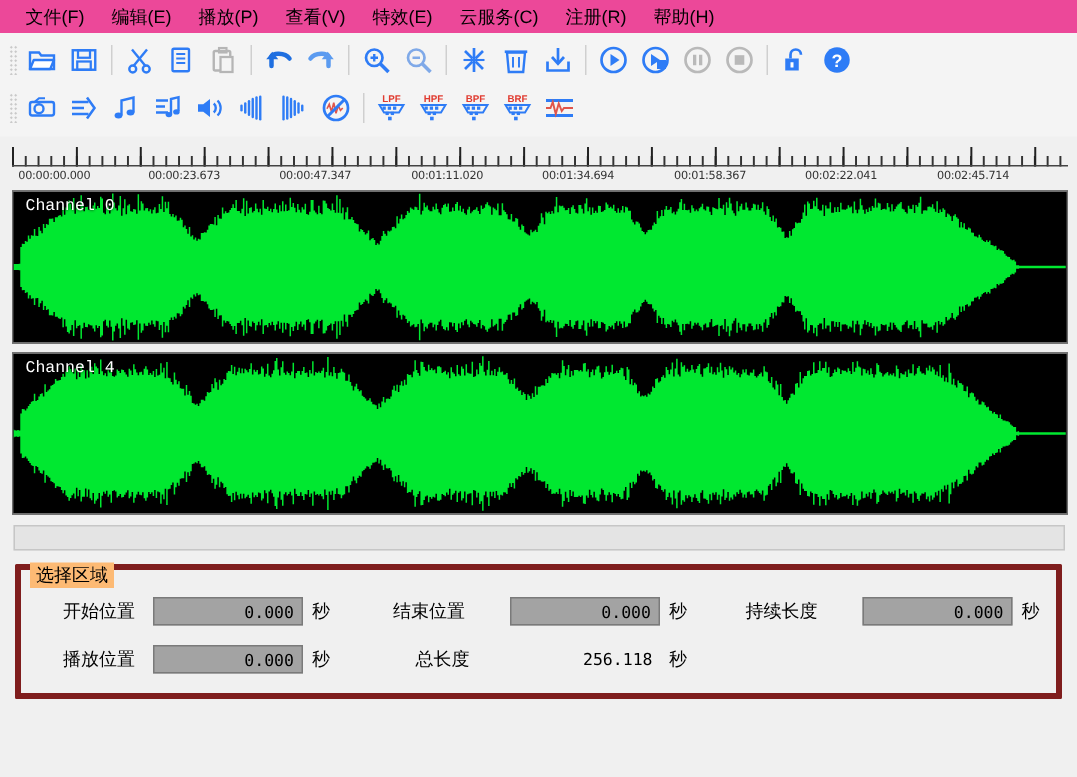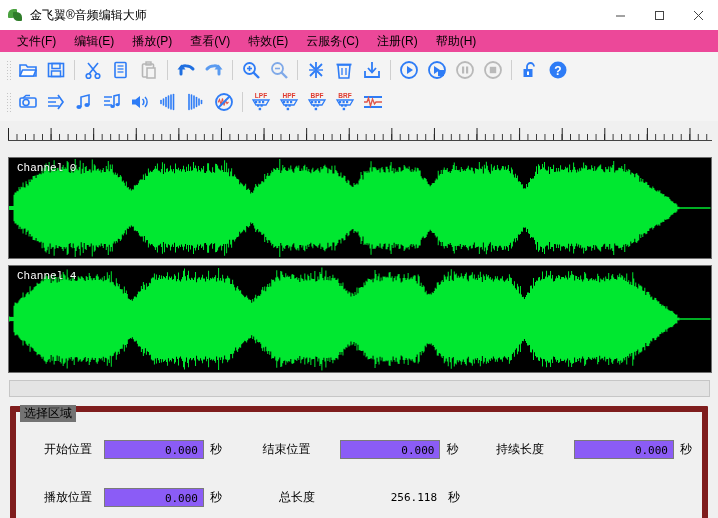--- a/index.html
+++ b/index.html
@@ -54,64 +54,39 @@
   .wavepanel{background:#000;border:1px solid #6e6e6e;position:relative;overflow:hidden;}
   .wavepanel + .wavepanel{margin-top:6px;}
   .chlabel{position:absolute;left:8px;top:4px;color:#fff;font-size:11px;z-index:3;text-shadow:0 0 2px #000;font-family:Liberation Mono, monospace;}
   .wavesvg{display:block;width:100%;height:100%;}
 
   
   .hscroll{height:15px;margin:7px 8px 0 9px;background:#e4e4e4;border:1px solid #c6c6c6;flex:0 0 auto;}
 
   
   .groupwrap{margin:9px 10px 0 10px;position:relative;flex:0 0 auto;}
-  .groupbox{border:6px solid #7f1d1d;border-radius:1px;padding:24px 10px 10px 10px;background:#f0f0f0;}
-  .grouplabel{position:absolute;left:10px;top:-1px;background:#737373;padding:0 4px;font-size:12px;color:#000;}
+  .groupbox{border:4px solid #7f1d1d;border-radius:1px;padding:14px 10px 10px 10px;background:#f0f0f0;}
+  .grouplabel{position:absolute;left:10px;top:-1px;background:#fdba74;padding:0 4px;font-size:12px;color:#000;}
   .frow{display:flex;align-items:center;height:26px;}
-  .frow + .frow{margin-top:22px;}
+  .frow + .frow{margin-top:6px;}
   .fcell{display:flex;align-items:center;}
   .flabel{font-size:12px;color:#000;white-space:nowrap;}
-  .finput{width:100px;height:19px;border:1px solid #7a7a7a;background:#8b5cf6;
+  .finput{width:100px;height:19px;border:1px solid #7a7a7a;background:#a3a3a3;
     text-align:right;font-family:"DejaVu Sans Mono","Liberation Mono",monospace;font-size:11px;
     color:#000;padding:0 5px 0 2px;line-height:19px;box-sizing:border-box;}
   .fstatic{width:100px;height:19px;text-align:right;font-family:"DejaVu Sans Mono","Liberation Mono",monospace;
     font-size:11px;color:#000;padding:0 5px 0 2px;line-height:19px;box-sizing:border-box;}
   .funit{font-size:12px;margin-left:6px;}
   .statusbar{flex:1 1 auto;background:#f0f0f0;}
 </style>
 </head>
 <body>
 
 <div class="app">
 
-  <div class="titlebar">
-    <div class="title-icon">
-      <div class="leaf"></div>
-        <div class="leaf2"></div>
-    </div>
-    <div class="title-text">金飞翼®音频编辑大师</div>
-    <div class="winbtns">
-      <div class="winbtn">
-        <svg width="11" height="11" viewBox="0 0 11 11">
-            <line x1="1" y1="6" x2="10" y2="6" stroke="#444" stroke-width="1"></line>
-          </svg>
-      </div>
-      <div class="winbtn">
-        <svg width="11" height="11" viewBox="0 0 11 11">
-            <rect x="1.5" y="1.5" width="8" height="8" fill="none" stroke="#444" stroke-width="1"></rect>
-          </svg>
-      </div>
-      <div class="winbtn">
-        <svg width="11" height="11" viewBox="0 0 11 11">
-            <line x1="1" y1="1" x2="10" y2="10" stroke="#444" stroke-width="1"></line>
-            <line x1="10" y1="1" x2="1" y2="10" stroke="#444" stroke-width="1"></line>
-          </svg>
-      </div>
-    </div>
-  </div>
 
   <div class="menubar">
     <div class="menuitem">文件(F)</div>
     <div class="menuitem">编辑(E)</div>
     <div class="menuitem">播放(P)</div>
     <div class="menuitem">查看(V)</div>
     <div class="menuitem">特效(E)</div>
     <div class="menuitem">云服务(C)</div>
     <div class="menuitem">注册(R)</div>
     <div class="menuitem">帮助(H)</div>
@@ -388,20 +363,30 @@
             <path d="M2 10h3l1.5-4 2 8 2-7 2 5 1.5-2H20" fill="none" stroke="#e0554a" stroke-width="1.3"></path>
           </svg>
       </div>
     </div>
   </div>
 
   <div class="rulerwrap">
     <div class="ruler-ticks"></div>
     <div class="ruler-ticks-major"></div>
     <div class="ruler-base"></div>
+    <div class="ruler-labels">
+      <span class="rlab" style="left:0.6%">00:00:00.000</span>
+      <span class="rlab" style="left:12.9%">00:00:23.673</span>
+      <span class="rlab" style="left:25.3%">00:00:47.347</span>
+      <span class="rlab" style="left:37.8%">00:01:11.020</span>
+      <span class="rlab" style="left:50.2%">00:01:34.694</span>
+      <span class="rlab" style="left:62.7%">00:01:58.367</span>
+      <span class="rlab" style="left:75.1%">00:02:22.041</span>
+      <span class="rlab" style="left:87.6%">00:02:45.714</span>
+    </div>
   </div>
 
   <div class="waves">
     <div class="wavepanel" style="height:100px">
       <div class="chlabel">Channel 0</div>
       <svg class="wavesvg" viewBox="0 0 700 100" preserveAspectRatio="none">
         <rect x="0" y="0" width="700" height="100" fill="#000"></rect>
         <g id="w0">
             <path d="M0 48.0V52.0M1 48.0V52.0M2 48.0V52.0M3 48.0V52.0M4 47.9V52.1M5 36.7V63.3M6 34.5V65.5M7 34.6V65.4M8 32.7V67.3M9 33.2V66.8M10 29.0V71.0M11 31.2V68.8M12 28.8V71.2M13 29.2V70.8M14 24.6V75.4M15 29.2V70.8M16 29.4V70.6M17 23.3V76.7M18 25.9V74.1M19 27.5V72.5M20 21.4V78.6M21 24.0V76.0M22 21.3V78.7M23 21.8V78.2M24 17.9V82.1M25 17.9V82.1M26 17.6V82.4M27 20.0V80.0M28 16.8V83.2M29 16.9V83.1M30 15.8V84.2M31 15.4V84.6M32 16.3V83.7M33 9.8V90.2M34 15.2V84.8M35 10.3V89.7M36 6.7V93.3M37 5.6V94.4M38 7.8V92.2M39 11.3V88.7M40 4.0V96.0M41 14.5V85.5M42 9.1V90.9M43 10.6V89.4M44 11.1V88.9M45 2.2V97.8M46 9.2V90.8M47 12.8V87.2M48 10.0V90.0M49 9.8V90.2M50 11.9V88.1M51 11.2V88.8M52 11.0V89.0M53 9.0V91.0M54 7.0V93.0M55 11.1V88.9M56 9.3V90.7M57 10.7V89.3M58 3.1V96.9M59 4.3V95.7M60 13.9V86.1M61 14.9V85.1M62 10.9V89.1M63 9.7V90.3M64 14.4V85.6M65 10.1V89.9M66 1.0V99.0M67 7.0V93.0M68 10.8V89.2M69 12.3V87.7M70 9.0V91.0M71 2.6V97.4M72 15.8V84.2M73 10.8V89.2M74 4.9V95.1M75 14.9V85.1M76 9.0V91.0M77 8.1V91.9M78 12.9V87.1M79 13.1V86.9M80 11.3V88.7M81 11.6V88.4M82 14.5V85.5M83 1.5V98.5M84 12.4V87.6M85 6.2V93.8M86 7.6V92.4M87 12.4V87.6M88 10.9V89.1M89 10.6V89.4M90 12.8V87.2M91 11.5V88.5M92 14.4V85.6M93 11.9V88.1M94 10.1V89.9M95 14.1V85.9M96 13.9V86.1M97 8.0V92.0M98 11.3V88.7M99 2.9V97.1M100 13.3V86.7M101 6.5V93.5M102 10.9V89.1M103 6.5V93.5M104 14.6V85.4M105 16.4V83.6M106 14.6V85.4M107 16.9V83.1M108 15.6V84.4M109 19.2V80.8M110 19.0V81.0M111 17.1V82.9M112 18.5V81.5M113 23.5V76.5M114 22.4V77.6M115 24.7V75.3M116 27.8V72.2M117 23.4V76.6M118 29.6V70.4M119 28.9V71.1M120 31.6V68.4M121 30.4V69.6M122 32.5V67.5M123 31.2V68.8M124 31.6V68.4M125 27.3V72.7M126 27.4V72.6M127 26.8V73.2M128 27.0V73.0M129 25.2V74.8M130 22.4V77.6M131 21.4V78.6M132 21.4V78.6M133 21.6V78.4M134 16.6V83.4M135 22.1V77.9M136 15.4V84.6M137 17.7V82.3M138 17.9V82.1M139 10.4V89.6M140 14.4V85.6M141 12.8V87.2M142 14.0V86.0M143 13.6V86.4M144 12.0V88.0M145 10.7V89.3M146 8.1V91.9M147 10.7V89.3M148 5.4V94.6M149 12.6V87.4M150 12.7V87.3M151 14.2V85.8M152 11.1V88.9M153 4.2V95.8M154 16.0V84.0M155 5.8V94.2M156 14.3V85.7M157 10.7V89.3M158 10.2V89.8M159 13.7V86.3M160 12.7V87.3M161 7.6V92.4M162 11.2V88.8M163 13.5V86.5M164 11.1V88.9M165 15.2V84.8M166 5.4V94.6M167 11.0V89.0M168 11.4V88.6M169 9.8V90.2M170 12.6V87.4M171 11.1V88.9M172 13.5V86.5M173 11.3V88.7M174 7.7V92.3M175 11.6V88.4M176 13.9V86.1M177 8.8V91.2M178 12.9V87.1M179 6.2V93.8M180 12.9V87.1M181 8.4V91.6M182 12.7V87.3M183 12.2V87.8M184 3.9V96.1M185 10.0V90.0M186 7.4V92.6M187 10.5V89.5M188 13.5V86.5M189 8.0V92.0M190 11.9V88.1M191 13.6V86.4M192 10.1V89.9M193 11.6V88.4M194 7.9V92.1M195 14.7V85.3M196 15.1V84.9M197 13.2V86.8M198 5.3V94.7M199 5.3V94.7M200 12.4V87.6M201 13.7V86.3M202 14.8V85.2M203 9.2V90.8M204 14.0V86.0M205 14.8V85.2M206 5.7V94.3M207 5.9V94.1M208 7.6V92.4M209 10.6V89.4M210 11.4V88.6M211 12.4V87.6M212 7.6V92.4M213 12.0V88.0M214 13.9V86.1M215 2.2V97.8M216 13.9V86.1M217 4.7V95.3M218 14.2V85.8M219 10.4V89.6M220 18.3V81.7M221 13.5V86.5M222 10.2V89.8M223 18.2V81.8M224 18.2V81.8M225 16.6V83.4M226 18.7V81.3M227 20.6V79.4M228 21.1V78.9M229 21.5V78.5M230 26.3V73.7M231 24.6V75.4M232 25.4V74.6M233 26.6V73.4M234 28.3V71.7M235 27.5V72.5M236 25.7V74.3M237 32.1V67.9M238 31.2V68.8M239 30.6V69.4M240 32.0V68.0M241 35.4V64.6M242 34.1V65.9M243 35.0V65.0M244 32.5V67.5M245 29.4V70.6M246 26.0V74.0M247 27.8V72.2M248 29.1V70.9M249 25.8V74.2M250 26.4V73.6M251 25.7V74.3M252 23.3V76.7M253 23.2V76.8M254 24.2V75.8M255 16.1V83.9M256 21.0V79.0M257 17.8V82.2M258 15.0V85.0M259 18.1V81.9M260 17.5V82.5M261 15.3V84.7M262 12.6V87.4M263 13.9V86.1M264 10.3V89.7M265 11.1V88.9M266 11.9V88.1M267 9.8V90.2M268 10.1V89.9M269 12.0V88.0M270 1.1V98.9M271 15.0V85.0M272 12.5V87.5M273 7.1V92.9M274 10.2V89.8M275 9.0V91.0M276 11.9V88.1M277 12.9V87.1M278 12.8V87.2M279 9.8V90.2M280 11.6V88.4M281 7.6V92.4M282 11.3V88.7M283 13.6V86.4M284 14.8V85.2M285 10.5V89.5M286 8.7V91.3M287 7.8V92.2M288 9.8V90.2M289 7.6V92.4M290 13.1V86.9M291 13.0V87.0M292 10.4V89.6M293 12.6V87.4M294 8.0V92.0M295 6.7V93.3M296 12.3V87.7M297 9.1V90.9M298 13.2V86.8M299 11.1V88.9M300 14.1V85.9M301 15.2V84.8M302 11.6V88.4M303 9.8V90.2M304 14.1V85.9M305 13.0V87.0M306 12.0V88.0M307 11.6V88.4M308 10.2V89.8M309 12.7V87.3M310 14.6V85.4M311 9.0V91.0M312 11.3V88.7M313 10.5V89.5M314 8.1V91.9M315 6.8V93.2M316 8.8V91.2M317 9.7V90.3M318 15.2V84.8M319 10.4V89.6M320 11.2V88.8M321 12.1V87.9M322 7.7V92.3M323 15.5V84.5M324 15.5V84.5M325 7.5V92.5M326 12.1V87.9M327 13.3V86.7M328 14.9V85.1M329 18.2V81.8M330 18.3V81.7M331 14.6V85.4M332 19.7V80.3M333 19.6V80.4M334 17.4V82.6M335 17.9V82.1M336 23.2V76.8M337 25.1V74.9M338 21.7V78.3M339 22.7V77.3M340 26.8V73.2M341 27.6V72.4M342 28.4V71.6M343 29.0V71.0M344 25.1V74.9M345 26.9V73.1M346 26.2V73.8M347 25.2V74.8M348 26.6V73.4M349 22.5V77.5M350 20.8V79.2M351 14.1V85.9M352 17.0V83.0M353 21.5V78.5M354 13.1V86.9M355 14.2V85.8M356 13.1V86.9M357 14.7V85.3M358 12.7V87.3M359 14.4V85.6M360 9.6V90.4M361 3.3V96.7M362 13.5V86.5M363 9.0V91.0M364 9.5V90.5M365 9.1V90.9M366 10.5V89.5M367 12.2V87.8M368 12.0V88.0M369 10.6V89.4M370 14.6V85.4M371 10.2V89.8M372 8.9V91.1M373 11.4V88.6M374 13.9V86.1M375 14.4V85.6M376 8.7V91.3M377 8.7V91.3M378 11.1V88.9M379 14.3V85.7M380 7.6V92.4M381 4.1V95.9M382 12.9V87.1M383 10.1V89.9M384 15.2V84.8M385 10.4V89.6M386 14.0V86.0M387 12.5V87.5M388 13.9V86.1M389 9.1V90.9M390 9.4V90.6M391 13.4V86.6M392 12.8V87.2M393 12.0V88.0M394 7.0V93.0M395 8.4V91.6M396 10.6V89.4M397 9.8V90.2M398 11.0V89.0M399 8.5V91.5M400 12.6V87.4M401 13.9V86.1M402 10.9V89.1M403 13.8V86.2M404 12.2V87.8M405 9.4V90.6M406 13.6V86.4M407 9.8V90.2M408 10.3V89.7M409 12.5V87.5M410 12.5V87.5M411 18.3V81.7M412 20.2V79.8M413 21.6V78.4M414 19.7V80.3M415 19.9V80.1M416 21.0V79.0M417 23.6V76.4M418 26.0V74.0M419 26.6V73.4M420 28.2V71.8M421 26.9V73.1M422 25.3V74.7M423 25.1V74.9M424 25.1V74.9M425 22.4V77.6M426 20.4V79.6M427 21.4V78.6M428 12.7V87.3M429 17.5V82.5M430 16.1V83.9M431 12.0V88.0M432 16.0V84.0M433 11.7V88.3M434 9.4V90.6M435 12.0V88.0M436 11.7V88.3M437 10.0V90.0M438 14.1V85.9M439 13.2V86.8M440 15.0V85.0M441 13.0V87.0M442 11.1V88.9M443 6.9V93.1M444 4.6V95.4M445 12.0V88.0M446 7.9V92.1M447 12.0V88.0M448 12.2V87.8M449 11.8V88.2M450 13.9V86.1M451 8.9V91.1M452 10.9V89.1M453 12.9V87.1M454 11.7V88.3M455 12.9V87.1M456 10.9V89.1M457 9.8V90.2M458 7.8V92.2M459 11.5V88.5M460 12.3V87.7M461 9.6V90.4M462 9.8V90.2M463 13.2V86.8M464 15.4V84.6M465 10.1V89.9M466 10.7V89.3M467 11.1V88.9M468 11.5V88.5M469 4.0V96.0M470 10.6V89.4M471 11.1V88.9M472 8.5V91.5M473 15.4V84.6M474 6.8V93.2M475 10.5V89.5M476 3.8V96.2M477 7.7V92.3M478 12.3V87.7M479 14.2V85.8M480 15.8V84.2M481 6.2V93.8M482 12.8V87.2M483 9.5V90.5M484 7.8V92.2M485 11.9V88.1M486 11.8V88.2M487 7.0V93.0M488 10.4V89.6M489 12.3V87.7M490 12.3V87.7M491 10.6V89.4M492 7.9V92.1M493 8.3V91.7M494 11.8V88.2M495 8.5V91.5M496 12.0V88.0M497 10.8V89.2M498 6.9V93.1M499 13.0V87.0M500 15.2V84.8M501 9.5V90.5M502 11.4V88.6M503 16.6V83.4M504 19.4V80.6M505 15.7V84.3M506 19.9V80.1M507 17.6V82.4M508 23.6V76.4M509 23.3V76.7M510 23.9V76.1M511 26.5V73.5M512 26.3V73.7M513 30.6V69.4M514 30.2V69.8M515 30.5V69.5M516 26.0V74.0M517 29.1V70.9M518 24.8V75.2M519 24.0V76.0M520 20.1V79.9M521 20.9V79.1M522 20.5V79.5M523 20.5V79.5M524 18.0V82.0M525 13.7V86.3M526 8.3V91.7M527 15.9V84.1M528 6.3V93.7M529 7.7V92.3M530 11.4V88.6M531 11.1V88.9M532 5.9V94.1M533 9.5V90.5M534 3.9V96.1M535 11.4V88.6M536 12.4V87.6M537 12.4V87.6M538 8.5V91.5M539 16.0V84.0M540 9.0V91.0M541 11.0V89.0M542 11.0V89.0M543 6.8V93.2M544 13.9V86.1M545 13.8V86.2M546 10.1V89.9M547 13.4V86.6M548 10.0V90.0M549 13.4V86.6M550 7.2V92.8M551 11.6V88.4M552 11.6V88.4M553 11.9V88.1M554 11.2V88.8M555 8.8V91.2M556 10.3V89.7M557 9.6V90.4M558 14.2V85.8M559 6.4V93.6M560 11.9V88.1M561 14.2V85.8M562 11.7V88.3M563 4.5V95.5M564 8.9V91.1M565 11.8V88.2M566 14.5V85.5M567 11.5V88.5M568 13.4V86.6M569 10.3V89.7M570 12.7V87.3M571 9.4V90.6M572 10.5V89.5M573 4.4V95.6M574 10.3V89.7M575 7.1V92.9M576 7.7V92.3M577 12.0V88.0M578 11.3V88.7M579 11.2V88.8M580 11.6V88.4M581 7.3V92.7M582 10.1V89.9M583 13.0V87.0M584 8.2V91.8M585 12.8V87.2M586 11.4V88.6M587 9.6V90.4M588 8.4V91.6M589 7.6V92.4M590 6.6V93.4M591 11.1V88.9M592 11.6V88.4M593 13.4V86.6M594 14.3V85.7M595 9.1V90.9M596 11.2V88.8M597 11.3V88.7M598 8.5V91.5M599 14.0V86.0M600 8.6V91.4M601 9.8V90.2M602 7.1V92.9M603 3.1V96.9M604 14.5V85.5M605 12.4V87.6M606 12.2V87.8M607 12.3V87.7M608 9.8V90.2M609 9.7V90.3M610 10.2V89.8M611 8.1V91.9M612 11.1V88.9M613 13.2V86.8M614 6.1V93.9M615 14.0V86.0M616 11.7V88.3M617 13.3V86.7M618 10.9V89.1M619 11.9V88.1M620 16.6V83.4M621 14.4V85.6M622 15.0V85.0M623 16.1V83.9M624 19.3V80.7M625 15.8V84.2M626 14.9V85.1M627 16.8V83.2M628 17.8V82.2M629 23.7V76.3M630 20.0V80.0M631 23.6V76.4M632 20.9V79.1M633 24.6V75.4M634 25.1V74.9M635 23.7V76.3M636 24.3V75.7M637 27.0V73.0M638 27.1V72.9M639 29.5V70.5M640 29.7V70.3M641 30.4V69.6M642 28.5V71.5M643 30.1V69.9M644 31.8V68.2M645 32.7V67.3M646 33.4V66.6M647 32.2V67.8M648 33.4V66.6M649 32.3V67.7M650 35.3V64.7M651 35.5V64.5M652 36.2V63.8M653 35.9V64.1M654 38.6V61.4M655 37.9V62.1M656 38.8V61.2M657 38.8V61.2M658 39.3V60.7M659 41.1V58.9M660 42.5V57.5M661 43.2V56.8M662 43.4V56.6M663 44.9V55.1M664 45.5V54.5M665 45.2V54.8M666 46.4V53.6M667 48.8V51.2M668 48.8V51.2M669 49.2V50.8M670 49.2V50.8M671 49.2V50.8M672 49.2V50.8M673 49.2V50.8M674 49.2V50.8M675 49.2V50.8M676 49.2V50.8M677 49.2V50.8M678 49.2V50.8M679 49.2V50.8M680 49.2V50.8M681 49.2V50.8M682 49.2V50.8M683 49.2V50.8M684 49.2V50.8M685 49.2V50.8M686 49.2V50.8M687 49.2V50.8M688 49.2V50.8M689 49.2V50.8M690 49.2V50.8M691 49.2V50.8M692 49.2V50.8M693 49.2V50.8M694 49.2V50.8M695 49.2V50.8M696 49.2V50.8M697 49.2V50.8M698 49.2V50.8M699 49.2V50.8" stroke="#00e830" stroke-width="1" fill="none"></path>
           </g>

